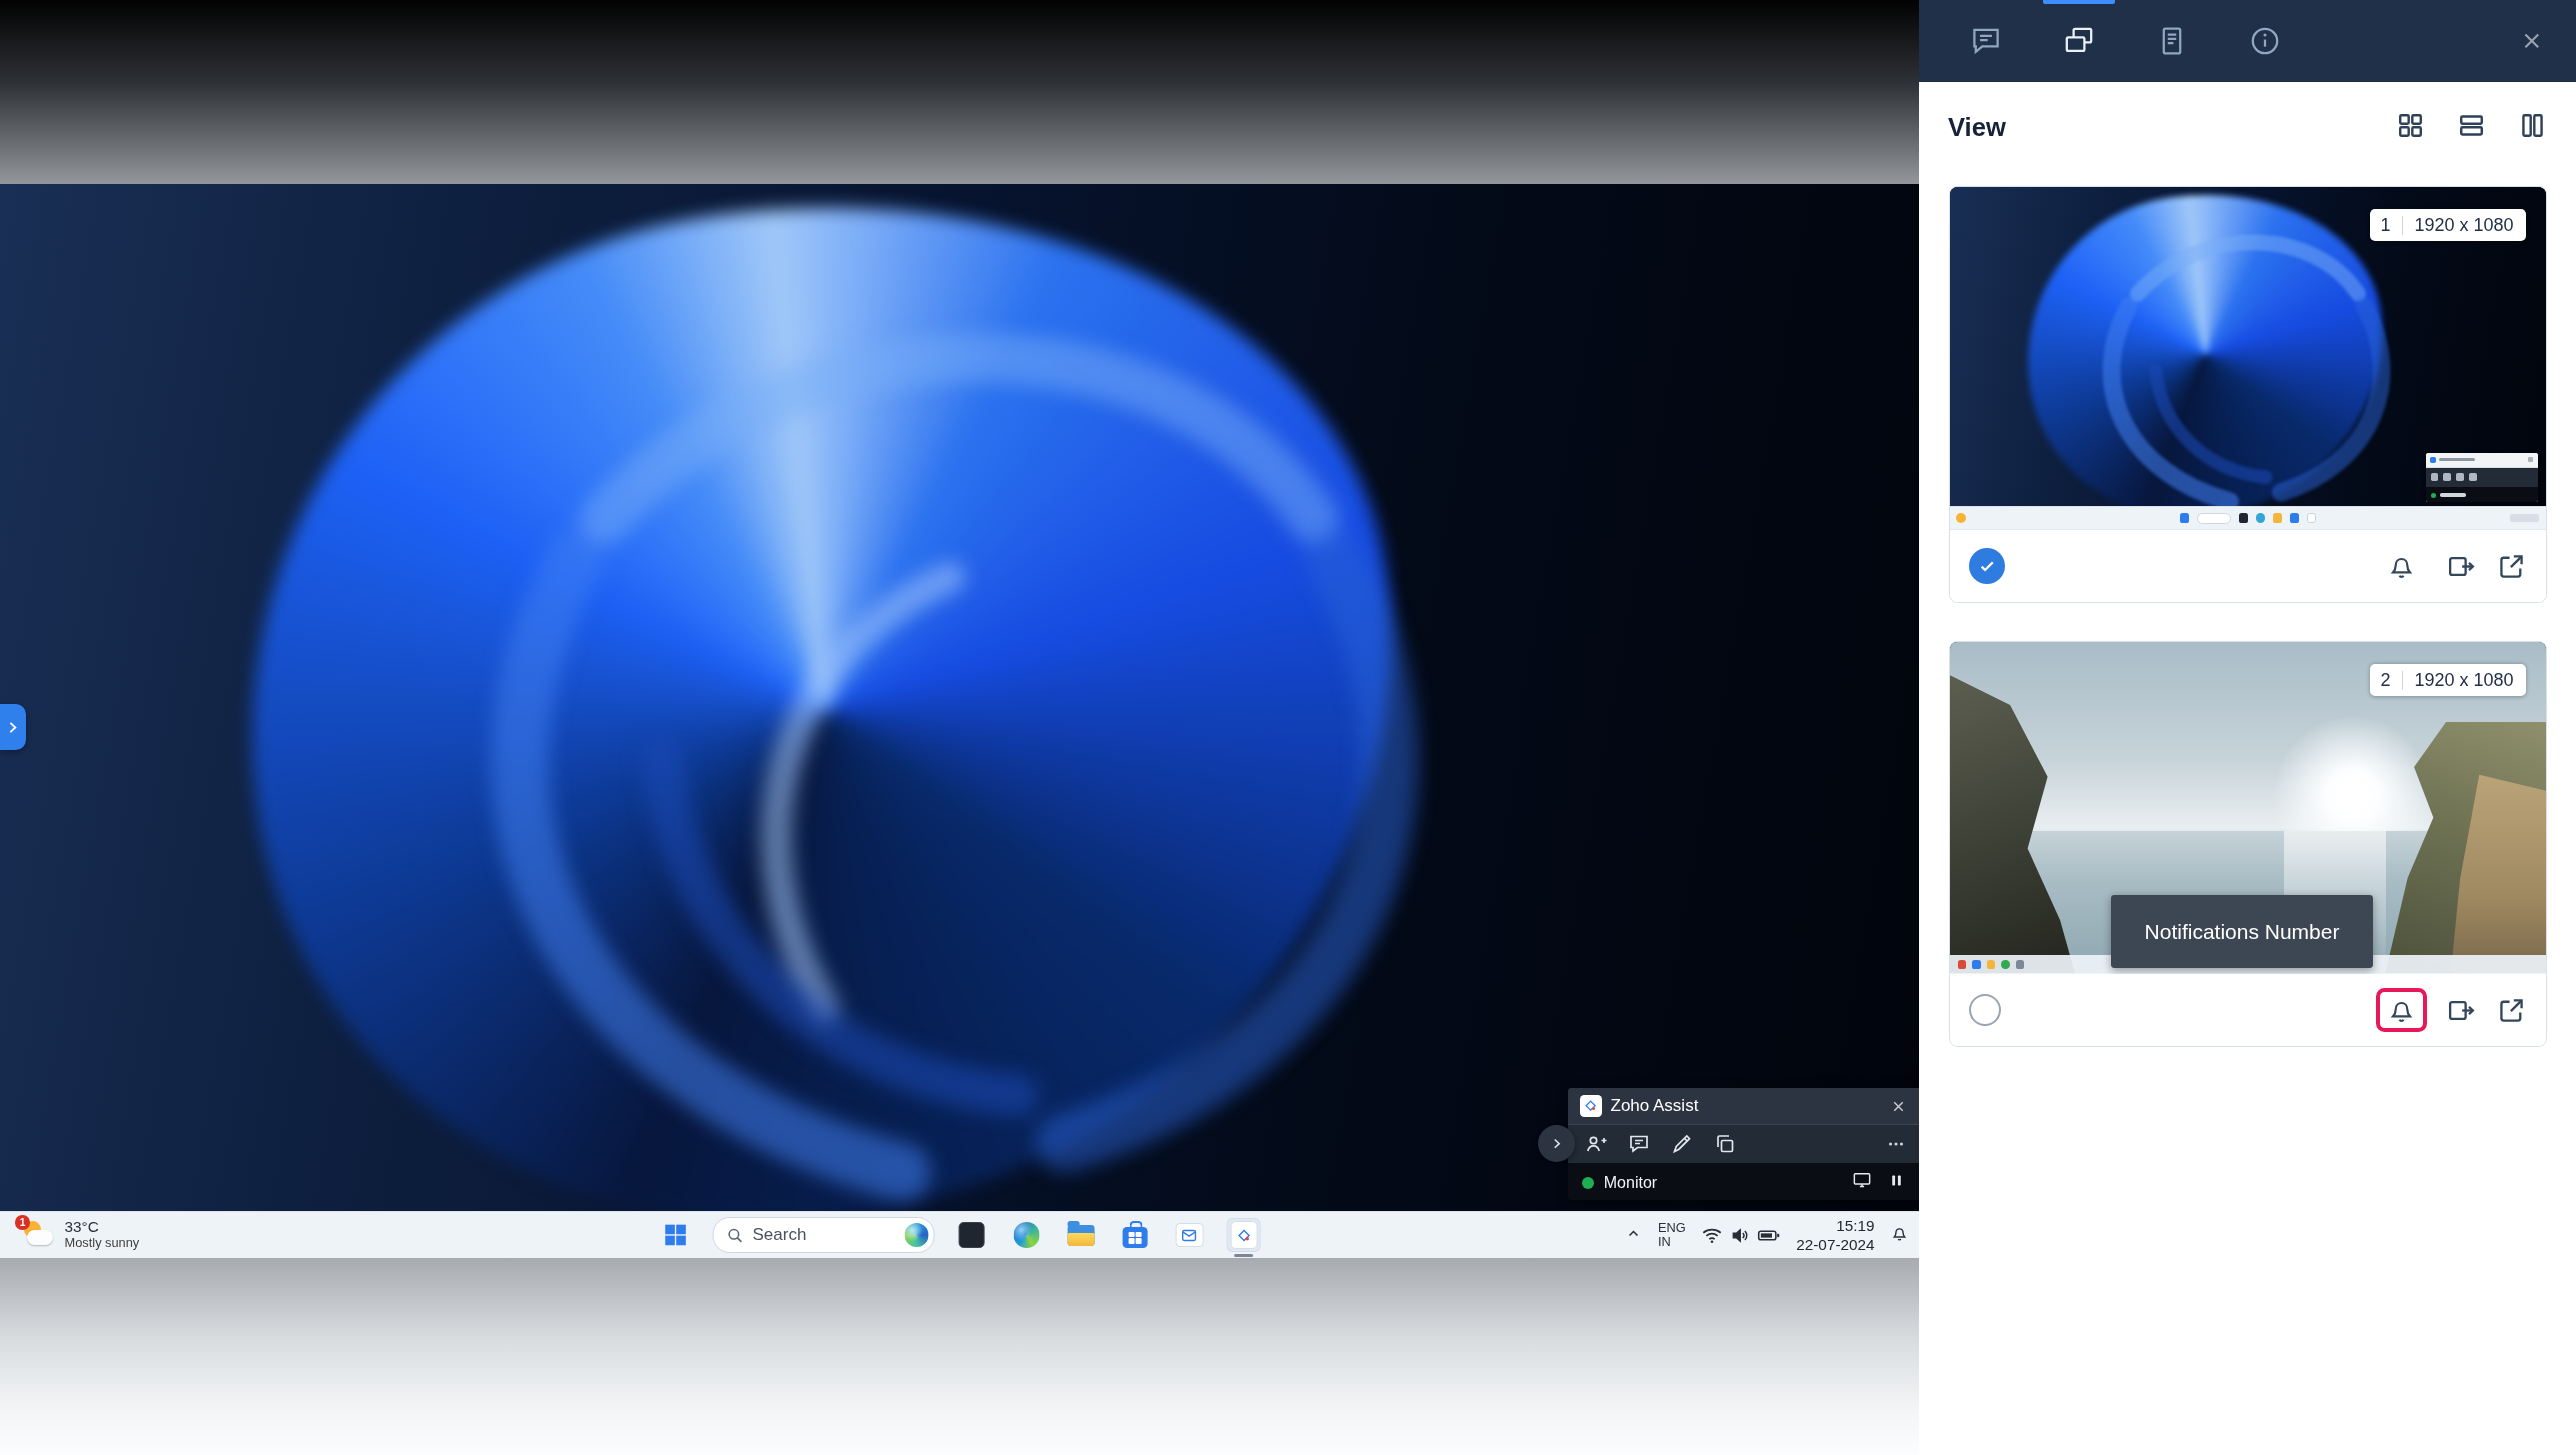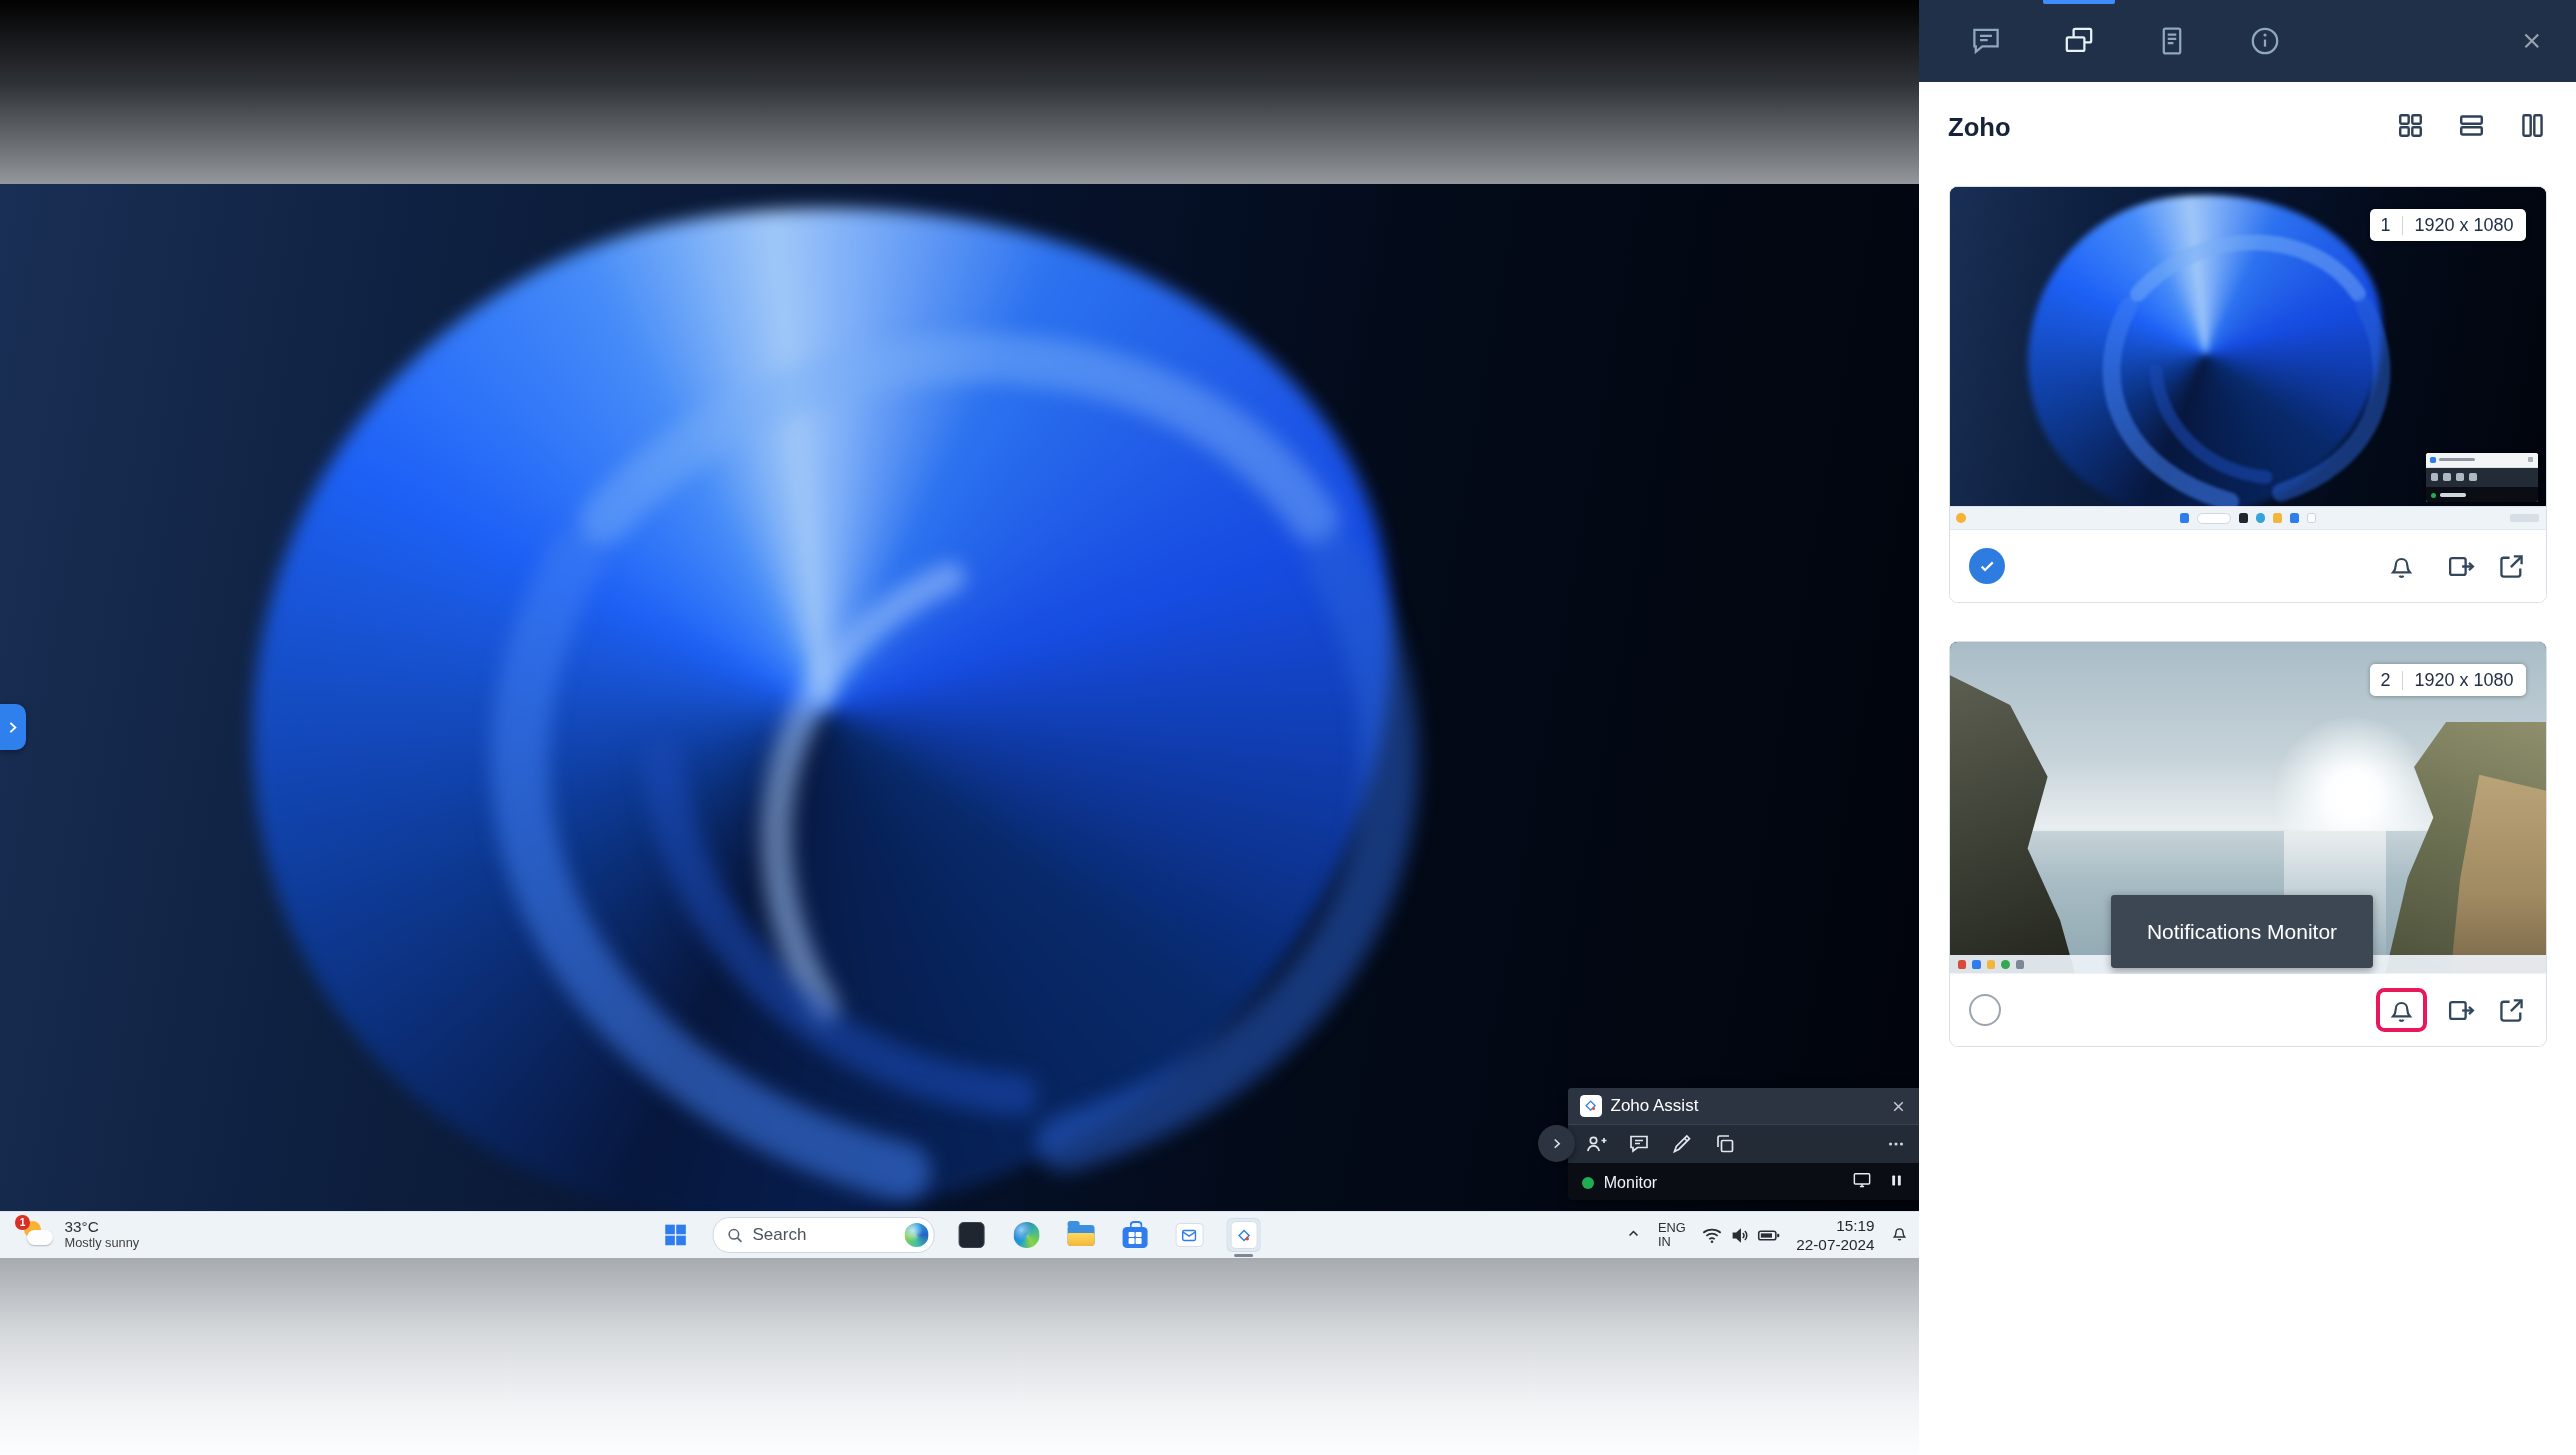--- a/index.html
+++ b/index.html
@@ -418,21 +418,21 @@
           </svg>
       </span>
       <span class="panel-close" data-interactable="true">
         <svg width="25.6" height="25.6" viewBox="0 0 24 24" fill="none" stroke="#9aa3ad" stroke-width="2" data-interactable="false">
             <path d="M6 6l12 12M18 6L6 18"></path>
           </svg>
       </span>
     </div>
 
     <div class="view-header" data-interactable="false">
-      <span class="view-title" data-interactable="false">Zoho</span>
+      <span class="view-title" data-interactable="false">View</span>
       <span class="layout-icons">
         <span data-interactable="true">
           <svg width="29" height="29" viewBox="0 0 24 24" fill="none" stroke="#2e4156" stroke-width="2">
               <rect x="3.5" y="3.5" width="7" height="7" rx="1"></rect>
               <rect x="13.5" y="3.5" width="7" height="7" rx="1"></rect>
               <rect x="3.5" y="13.5" width="7" height="7" rx="1"></rect>
               <rect x="13.5" y="13.5" width="7" height="7" rx="1"></rect>
             </svg>
         </span>
         <span data-interactable="true">
@@ -540,21 +540,21 @@
           <div class="cliff-right"></div>
           <div class="cliff-face"></div>
         </div>
         <div class="thumb2-taskbar" data-interactable="false">
           <span class="t2-dot" style="background:#d94b38"></span>
           <span class="t2-dot" style="background:#2f7ced"></span>
           <span class="t2-dot" style="background:#f2b63c"></span>
           <span class="t2-dot" style="background:#34a853;border-radius:50%"></span>
           <span class="t2-dot" style="background:#7d8796"></span>
         </div>
-        <div class="tooltip" data-interactable="false">Notifications Monitor</div>
+        <div class="tooltip" data-interactable="false">Notifications Number</div>
         <div class="badge" data-interactable="false">
           <span class="badge-num">2</span>
           <span class="badge-divider"></span>
           <span class="badge-res">1920 x 1080</span>
         </div>
       </div>
       <div class="card-bar" data-interactable="false">
         <span class="radio-empty" data-interactable="true"></span>
         <span class="bar-icons">
           <span class="bell-wrap highlighted" data-interactable="true">

